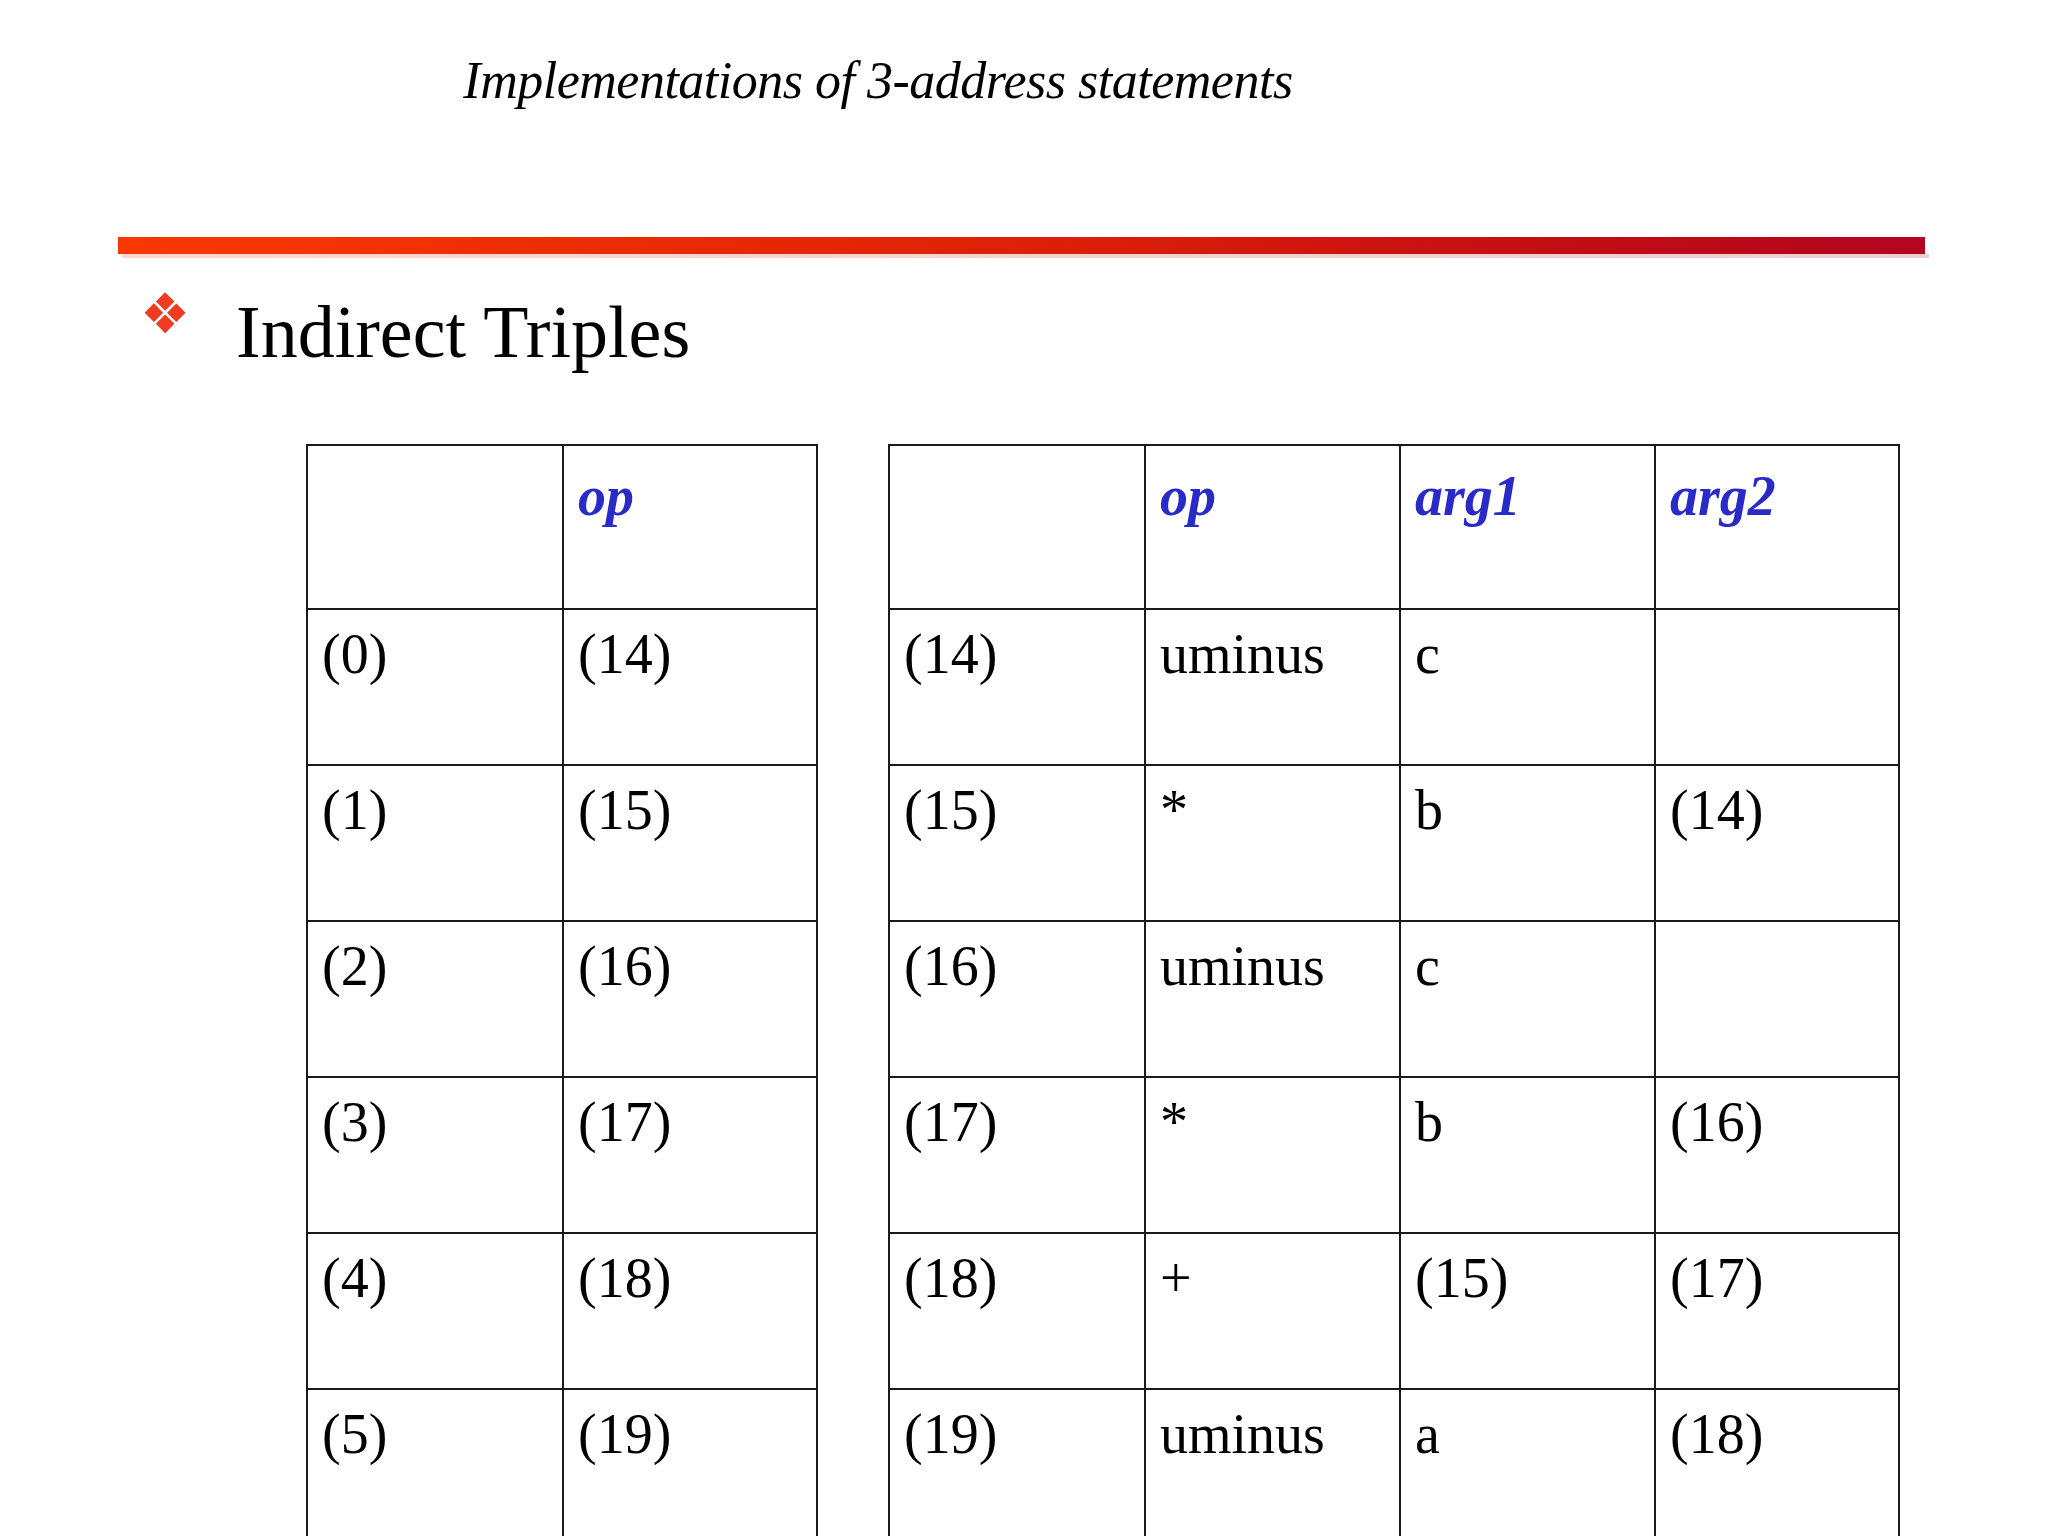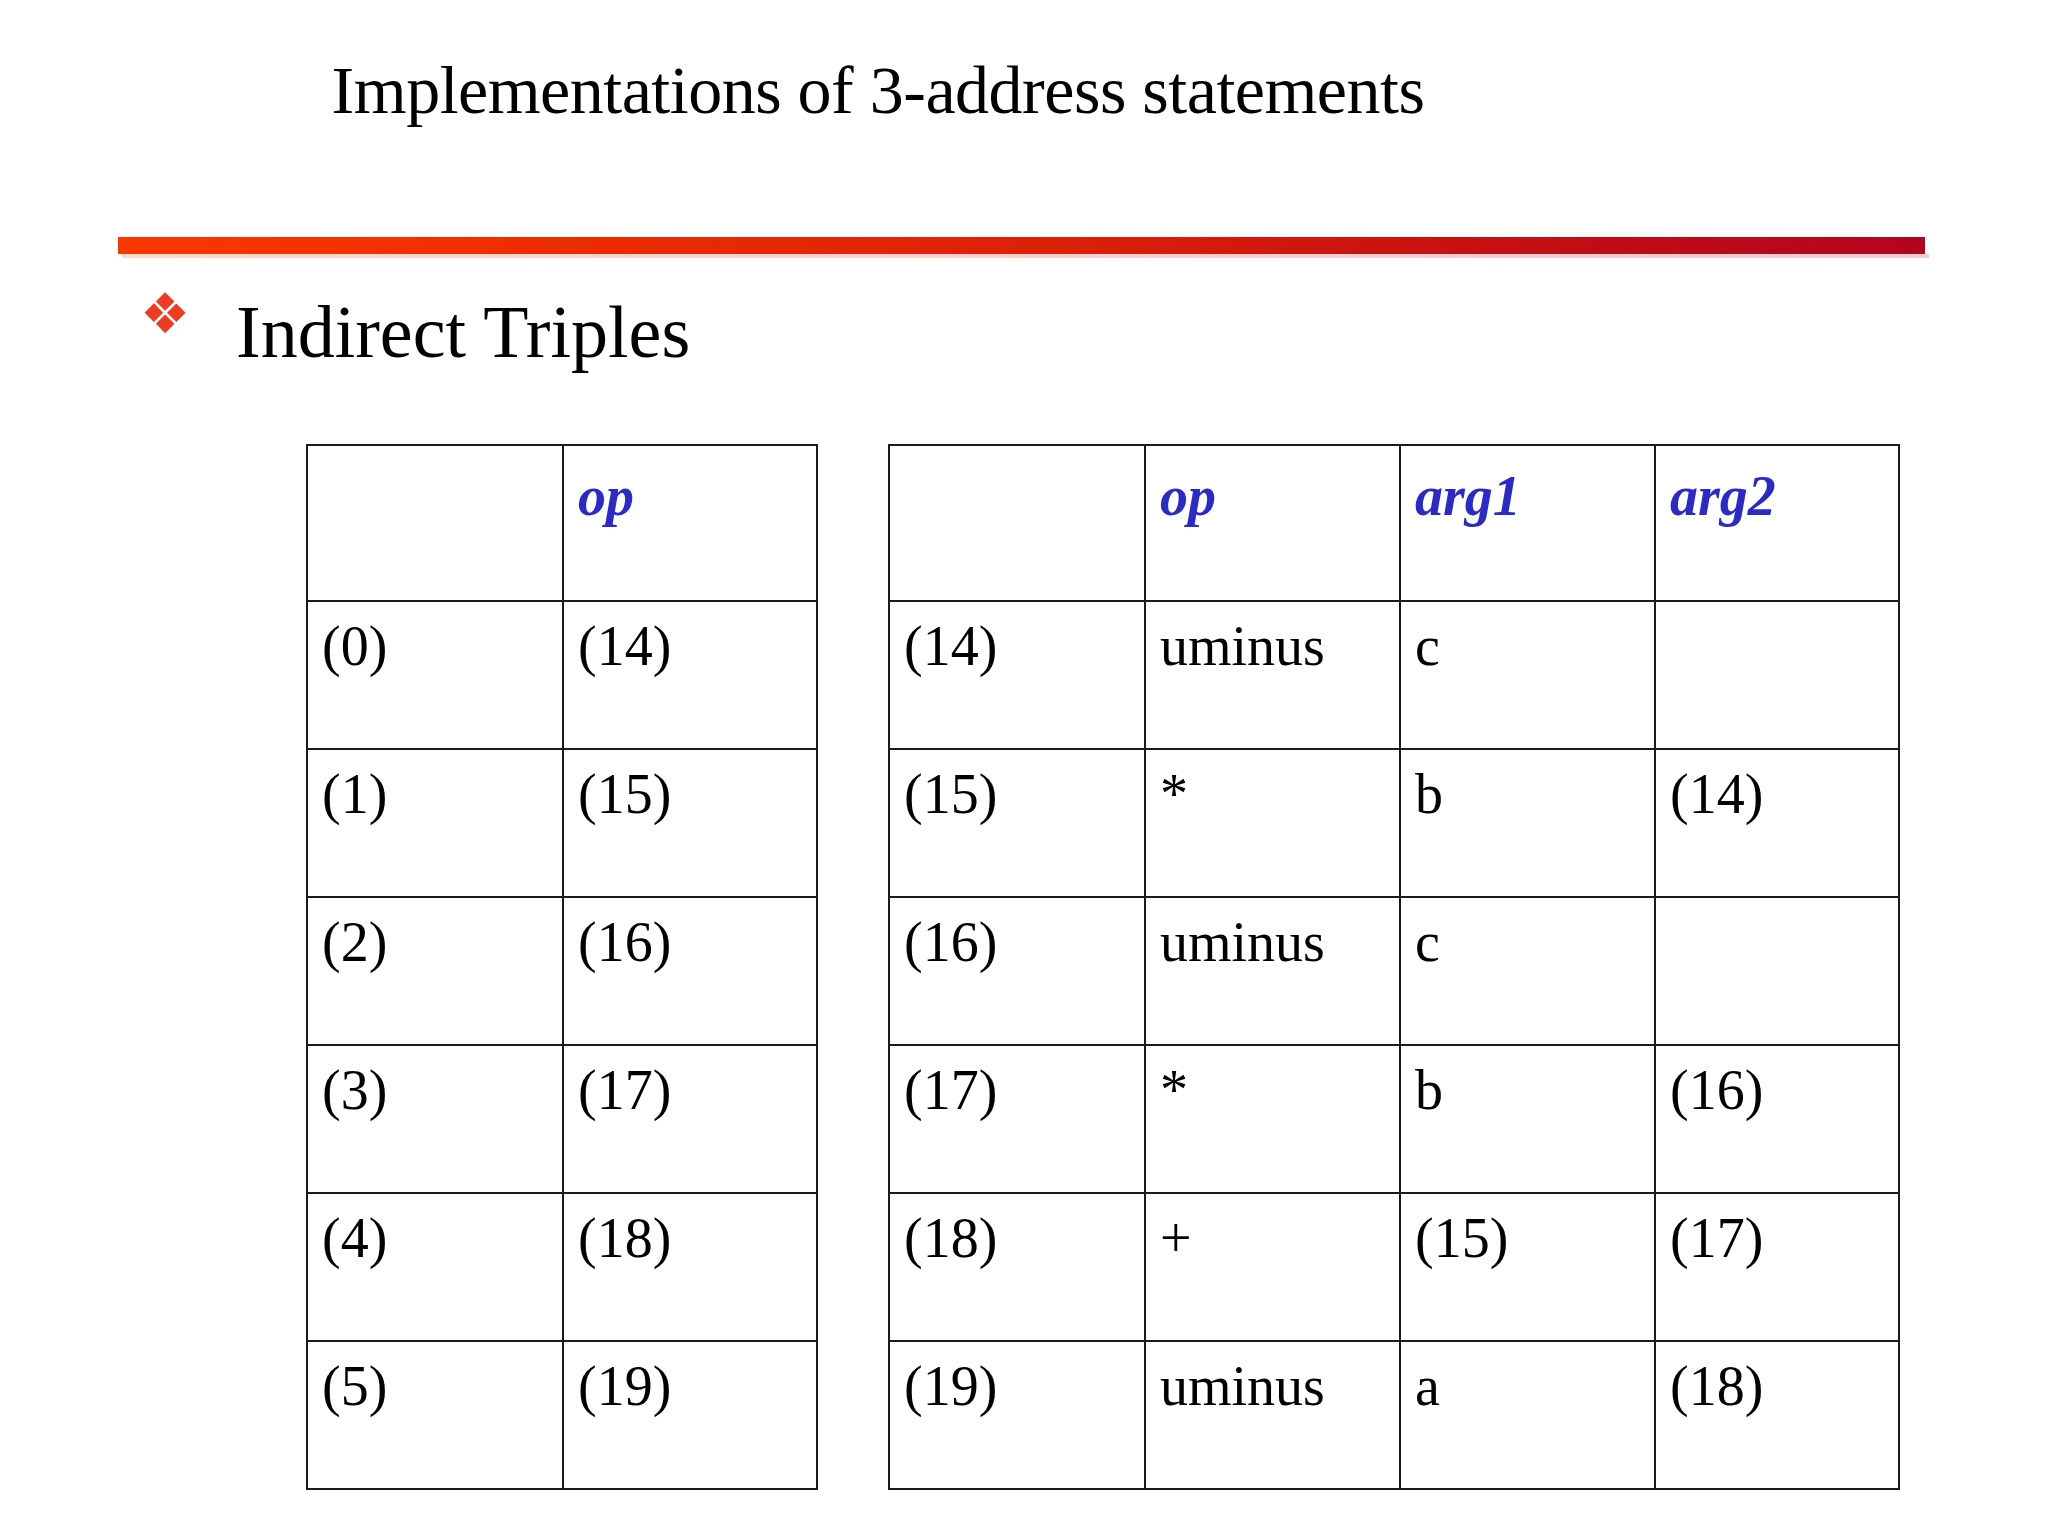--- a/index.html
+++ b/index.html
@@ -16,25 +16,26 @@
   }
 
   
   .slide-title {
     position: absolute;
     top: 52px;
     left: 0;
     width: 1756px;
     text-align: center;
     font-family: "Liberation Serif", "DejaVu Serif", serif;
-    font-size: 68px;
+    font-size: 52px;
     line-height: 1.12;
     color: #000000;
     letter-spacing: -0.5px;
     white-space: nowrap;
+    font-style: italic;
   }
 
   
   .divider-bar {
     position: absolute;
     left: 118px;
     top: 237px;
     width: 1807px;
     height: 17px;
     background: linear-gradient(to right, #F93800 0%, #F03000 18%, #DC2008 52%, #C20D14 80%, #B2051F 100%);
@@ -76,21 +77,21 @@
 
   
   .tbl {
     position: absolute;
     border-collapse: collapse;
     table-layout: fixed;
     background: #ffffff;
   }
   .tbl td {
     border: 2px solid #1a1a1a;
-    padding: 4px 14px;
+    padding: 12px 14px;
     vertical-align: top;
     font-family: "Liberation Serif", "DejaVu Serif", serif;
     font-size: 56px;
     line-height: 1.0;
     color: #000000;
     height: 126px;
     overflow: visible;
     white-space: nowrap;
   }
   .tbl td.cell-pad {

